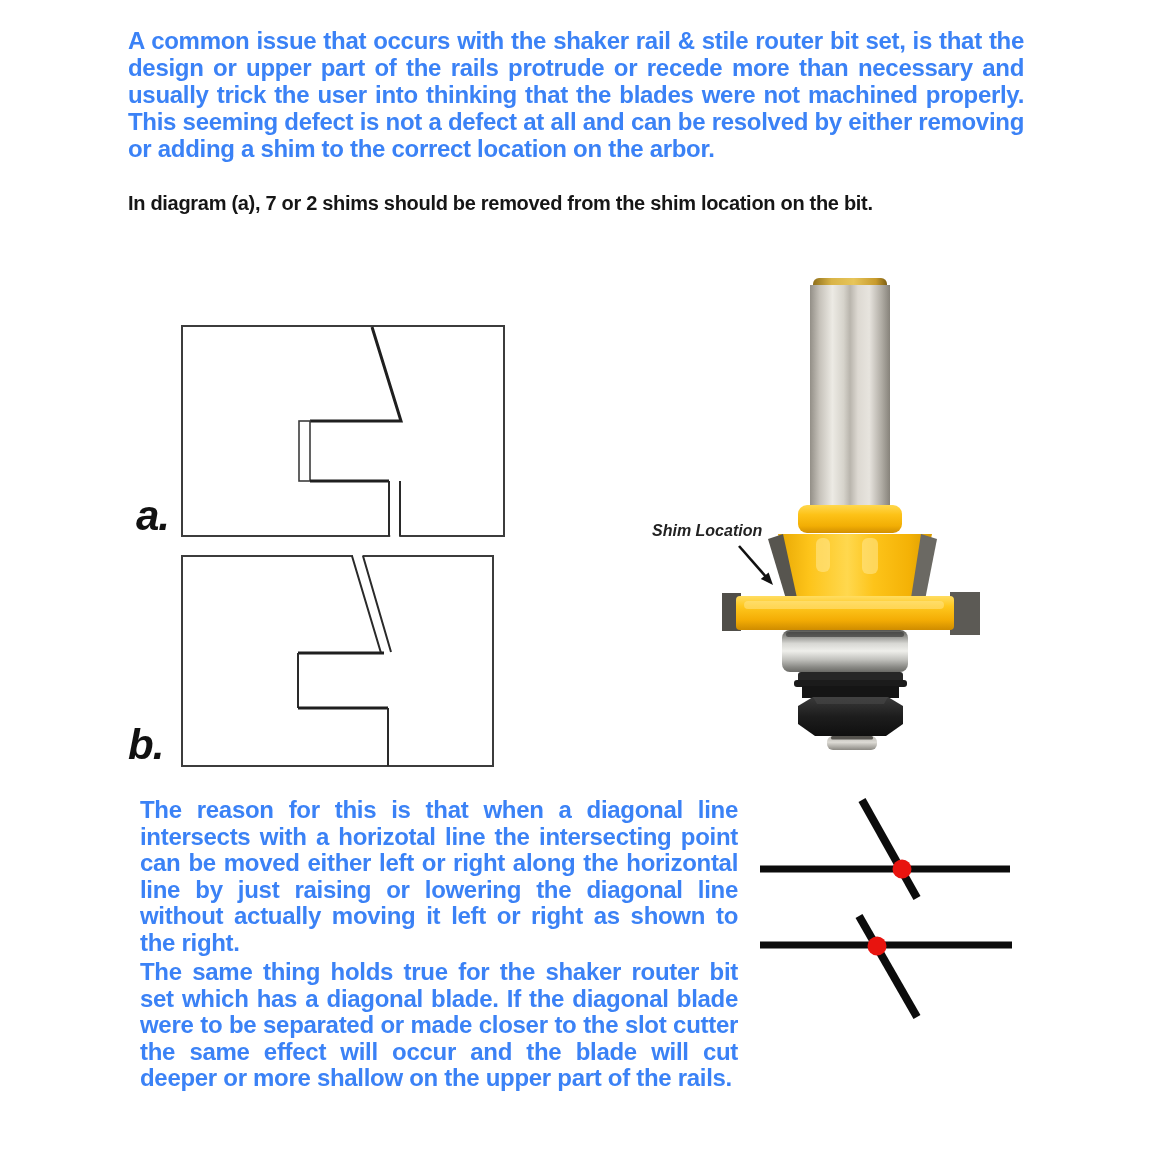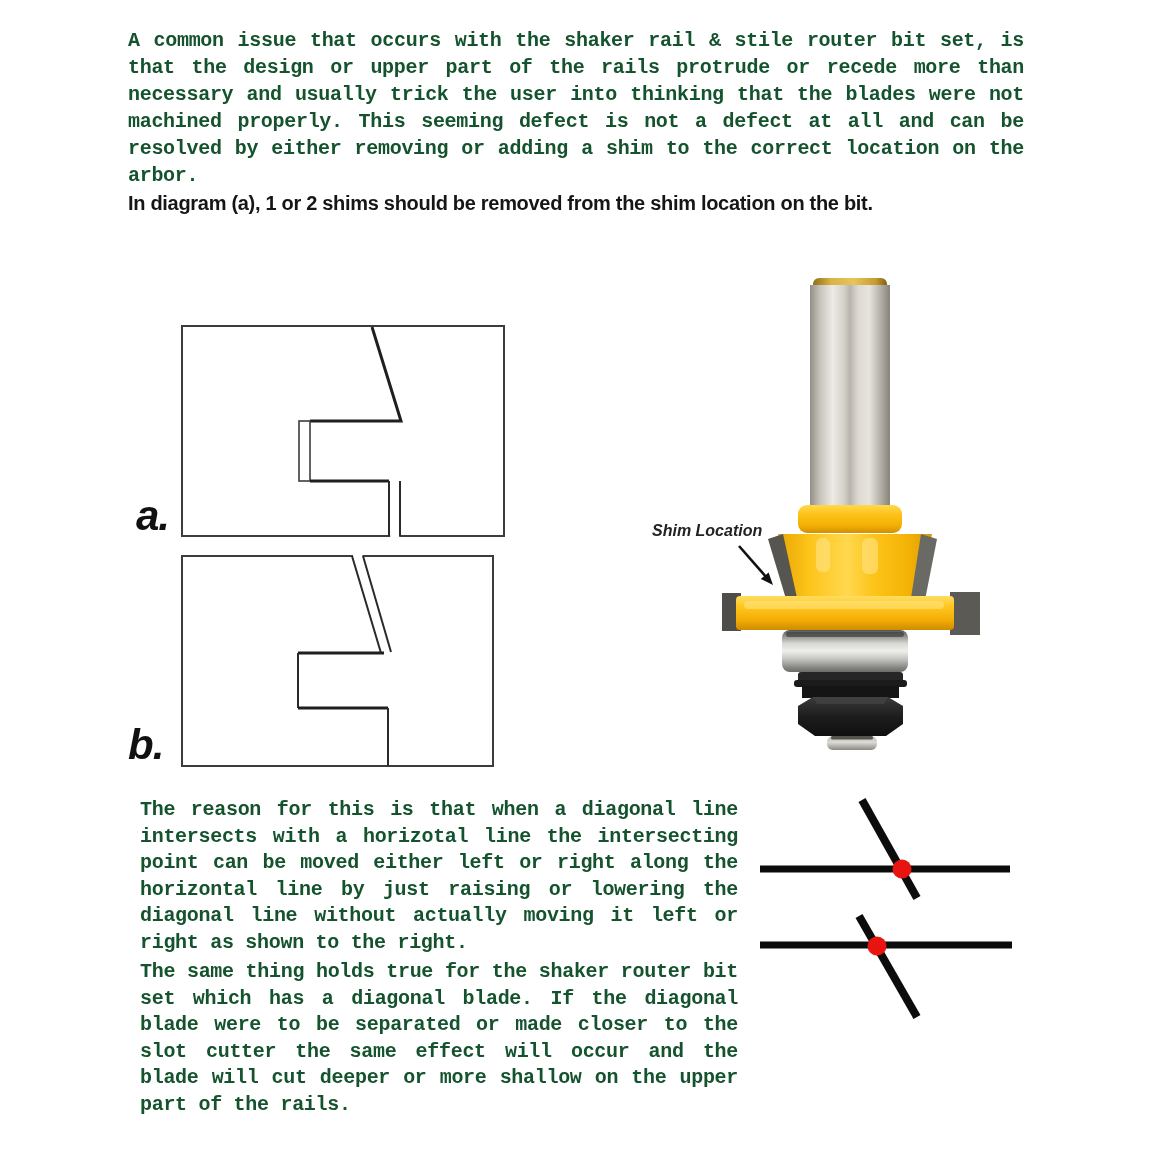--- a/index.html
+++ b/index.html
@@ -1,22 +1,22 @@
 <!DOCTYPE html>
 <html><head>
 <meta charset="utf-8">
 <style>
   html,body{margin:0;padding:0;background:#fff;}
   #page{
     position:relative;width:1150px;height:1150px;background:#ffffff;overflow:hidden;
     font-family:"Liberation Sans", sans-serif;color:#141414;
   }
   .para{
-    position:absolute;font-weight:bold;font-size:20px;line-height:27px;
-    text-align:justify;letter-spacing:-0.3px;color:#14532d;font-family:Liberation Mono, monospace;
+    position:absolute;font-weight:bold;font-size:24px;line-height:27px;
+    text-align:justify;letter-spacing:-0.3px;color:#3b82f6;
   }
   .col-para{line-height:26.5px;}
   .note{
     position:absolute;font-weight:bold;font-size:20px;white-space:nowrap;
     letter-spacing:-0.3px;color:#161616;
   }
   .dlabel{
     position:absolute;font-weight:bold;font-style:italic;font-size:42px;color:#111;
     letter-spacing:-1px;
   }
@@ -26,21 +26,21 @@
   }
   svg{position:absolute;display:block;}
 </style>
 </head>
 <body>
 
 <div id="page">
 
   <div class="para" style="left:128px;top:27px;width:896px;">A common issue that occurs with the shaker rail &amp; stile router bit set, is that the design or upper part of the rails protrude or recede more than necessary and usually trick the user into thinking that the blades were not machined properly. This seeming defect is not a defect at all and can be resolved by either removing or adding a shim to the correct location on the arbor.</div>
 
-  <div class="note" style="left:128px;top:192px;">In diagram (a), 1 or 2 shims should be removed from the shim location on the bit.</div>
+  <div class="note" style="left:128px;top:192px;">In diagram (a), 7 or 2 shims should be removed from the shim location on the bit.</div>
 
   <svg style="left:181px;top:325px;" width="324" height="212" viewBox="0 0 324 212">
     <rect x="1" y="1" width="322" height="210" fill="#ffffff" stroke="#3c3c3c" stroke-width="2"></rect>
     <path d="M191,2 L220,96 L129,96" fill="none" stroke="#1f1f1f" stroke-width="3"></path>
     <rect x="118" y="96" width="11" height="60" fill="#ffffff" stroke="#3c3c3c" stroke-width="1.6"></rect>
     <path d="M129,156 L208,156" fill="none" stroke="#1f1f1f" stroke-width="3"></path>
     <rect x="209.2" y="208.8" width="9" height="4" fill="#ffffff"></rect>
     <path d="M208,156 L208,211 M219,156 L219,211" fill="none" stroke="#2a2a2a" stroke-width="2"></path>
   </svg>
   <div class="dlabel" style="left:136px;top:492px;">a.</div>

